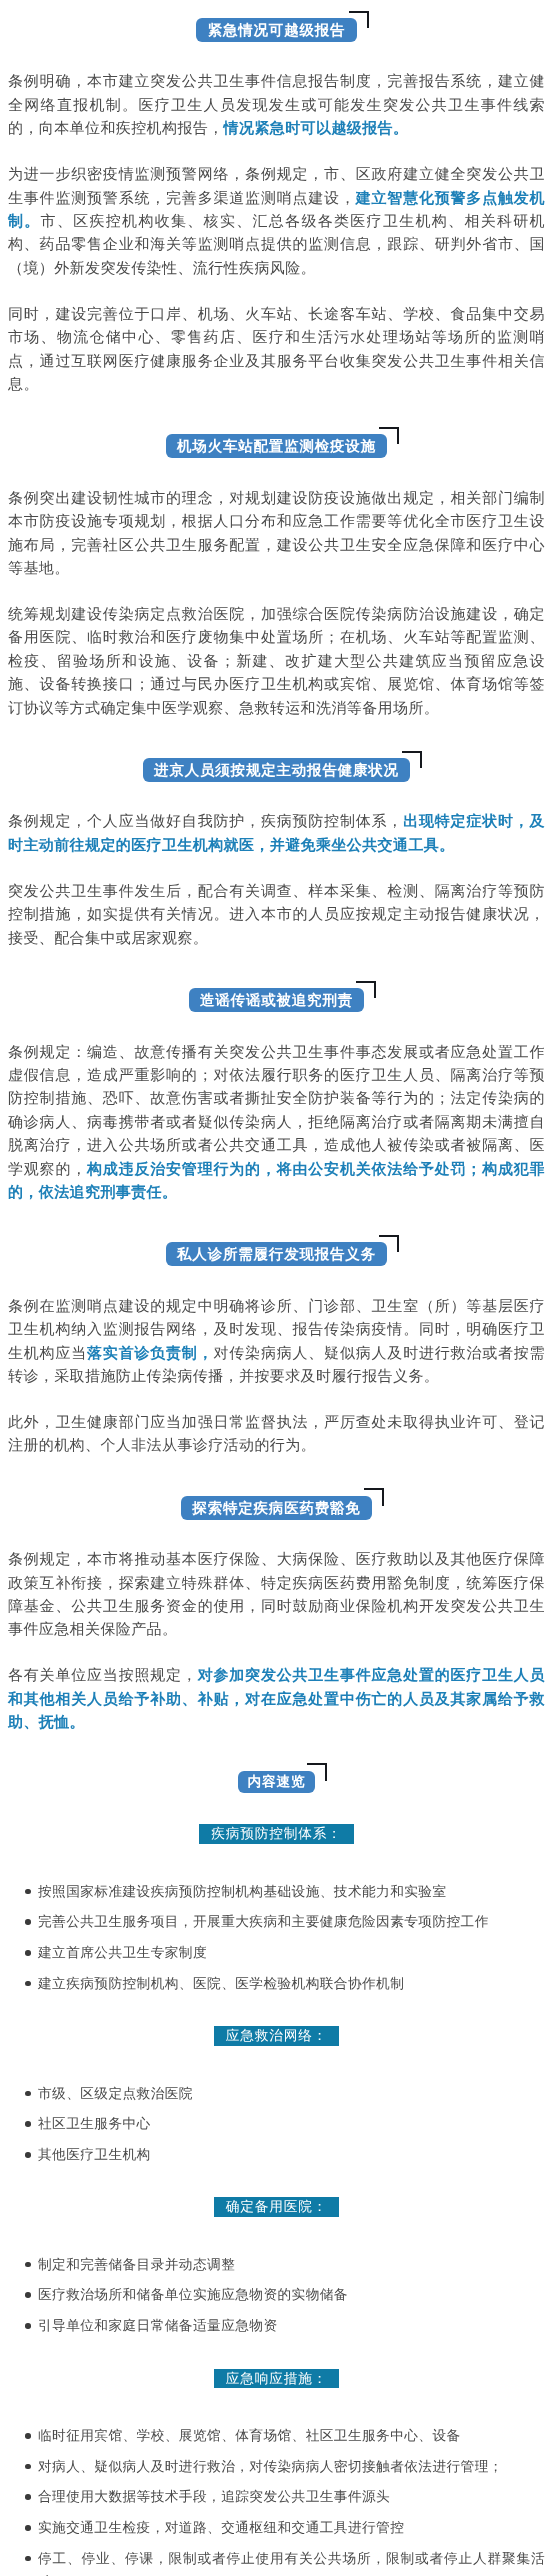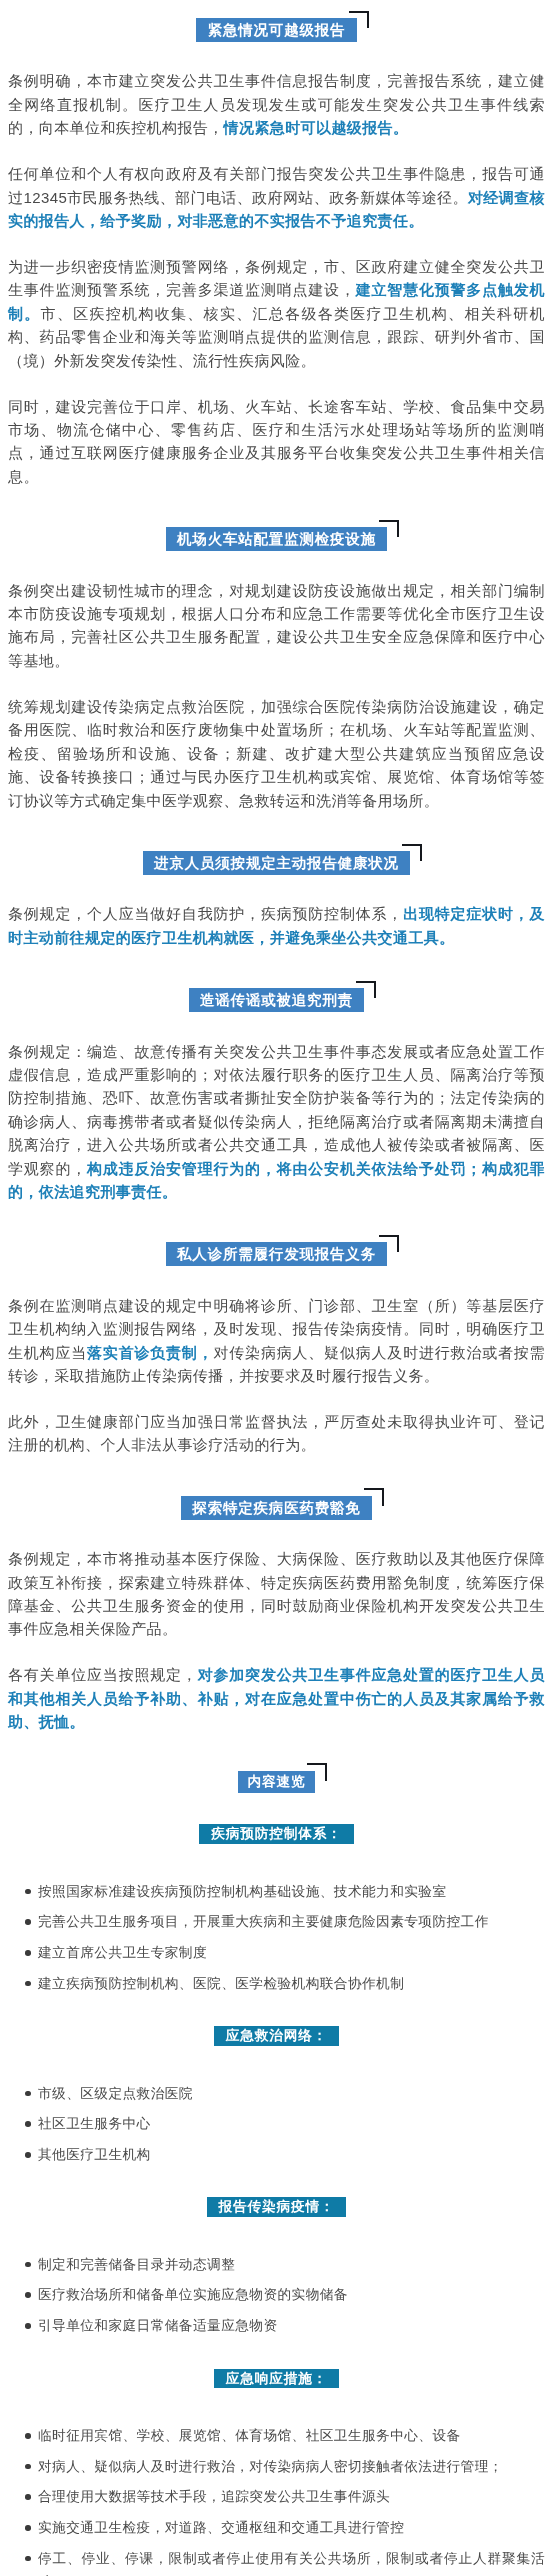--- a/index.html
+++ b/index.html
@@ -24,37 +24,38 @@
   .hdr{
     position:relative;
     background:var(--hdr-bg,#3e81c2);
     color:#ffffff;
     font-weight:bold;
     font-size:14.5px;
     line-height:24px;
     padding:0 11.3px;
     letter-spacing:0.8px;
     white-space:nowrap;
+    border-radius:6px;
   }
   .hdr.mini{font-size:13.7px;line-height:22.6px;padding:0 9.7px;}
   .bracket{
     position:absolute;
     top:-7.3px;
     right:-12px;
     width:18px;
     height:15.3px;
     border-top:2.4px solid var(--bracket,#15181d);
     border-right:2.4px solid var(--bracket,#15181d);
   }
   
   .sub-wrap{display:flex;justify-content:center;margin-top:31px;}
   .sub{
     background:var(--sub-bg,#0f7ba6);
     color:#ffffff;
-    font-weight:bold;
+    font-weight:normal;
     font-size:13.7px;
     line-height:19.4px;
     padding:0 12px;
     letter-spacing:0.8px;
     white-space:nowrap;
   }
   
   .para{
     margin:22.6px 8px 0;
     font-size:15px;
@@ -93,32 +94,32 @@
   }
 </style>
 </head>
 <body>
 
 <div id="doc" style="--hdr-bg: #3e81c2; --sub-bg: #0f7ba6; --accent: #1d80b8; --body: #4a4a4a; --bracket: #15181d;">
     <div class="hdr-wrap first">
       <div class="hdr"><span class="hdr-label">紧急情况可越级报告</span><span class="bracket"></span></div>
     </div>
     <p class="para after-hdr"><span class="plain">条例明确，本市建立突发公共卫生事件信息报告制度，完善报告系统，建立健全网络直报机制。医疗卫生人员发现发生或可能发生突发公共卫生事件线索的，向本单位和疾控机构报告，</span><span class="accent">情况紧急时可以越级报告。</span></p>
-    <p class="para"><span class="plain">任何单位和个人有权向政府及有关部门报告突发公共卫生事件隐患，报告可通过12345市民服务热线、部门电话、政府网站、政务新媒体等途径。</span><span class="accent">对经调查核实的报告人，给予奖励，对非恶意的不实报告不予追究责任。</span></p>
     <p class="para"><span class="plain">为进一步织密疫情监测预警网络，条例规定，市、区政府建立健全突发公共卫生事件监测预警系统，完善多渠道监测哨点建设，</span><span class="accent">建立智慧化预警多点触发机制。</span><span class="plain">市、区疾控机构收集、核实、汇总各级各类医疗卫生机构、相关科研机构、药品零售企业和海关等监测哨点提供的监测信息，跟踪、研判外省市、国（境）外新发突发传染性、流行性疾病风险。</span></p>
     <p class="para"><span class="plain">同时，建设完善位于口岸、机场、火车站、长途客车站、学校、食品集中交易市场、物流仓储中心、零售药店、医疗和生活污水处理场站等场所的监测哨点，通过互联网医疗健康服务企业及其服务平台收集突发公共卫生事件相关信息。</span></p>
     <div class="hdr-wrap">
       <div class="hdr"><span class="hdr-label">机场火车站配置监测检疫设施</span><span class="bracket"></span></div>
     </div>
     <p class="para after-hdr"><span class="plain">条例突出建设韧性城市的理念，对规划建设防疫设施做出规定，相关部门编制本市防疫设施专项规划，根据人口分布和应急工作需要等优化全市医疗卫生设施布局，完善社区公共卫生服务配置，建设公共卫生安全应急保障和医疗中心等基地。</span></p>
     <p class="para"><span class="plain">统筹规划建设传染病定点救治医院，加强综合医院传染病防治设施建设，确定备用医院、临时救治和医疗废物集中处置场所；在机场、火车站等配置监测、检疫、留验场所和设施、设备；新建、改扩建大型公共建筑应当预留应急设施、设备转换接口；通过与民办医疗卫生机构或宾馆、展览馆、体育场馆等签订协议等方式确定集中医学观察、急救转运和洗消等备用场所。</span></p>
     <div class="hdr-wrap">
       <div class="hdr"><span class="hdr-label">进京人员须按规定主动报告健康状况</span><span class="bracket"></span></div>
     </div>
     <p class="para after-hdr"><span class="plain">条例规定，个人应当做好自我防护，疾病预防控制体系，</span><span class="accent">出现特定症状时，及时主动前往规定的医疗卫生机构就医，并避免乘坐公共交通工具。</span></p>
+    <p class="para"><span class="plain">突发公共卫生事件发生后，配合有关调查、样本采集、检测、隔离治疗等预防控制措施，如实提供有关情况。进入本市的人员应按规定主动报告健康状况，接受、配合集中或居家观察。</span></p>
     <div class="hdr-wrap">
       <div class="hdr"><span class="hdr-label">造谣传谣或被追究刑责</span><span class="bracket"></span></div>
     </div>
     <p class="para after-hdr"><span class="plain">条例规定：编造、故意传播有关突发公共卫生事件事态发展或者应急处置工作虚假信息，造成严重影响的；对依法履行职务的医疗卫生人员、隔离治疗等预防控制措施、恐吓、故意伤害或者撕扯安全防护装备等行为的；法定传染病的确诊病人、病毒携带者或者疑似传染病人，拒绝隔离治疗或者隔离期未满擅自脱离治疗，进入公共场所或者公共交通工具，造成他人被传染或者被隔离、医学观察的，</span><span class="accent">构成违反治安管理行为的，将由公安机关依法给予处罚；构成犯罪的，依法追究刑事责任。</span></p>
     <div class="hdr-wrap">
       <div class="hdr"><span class="hdr-label">私人诊所需履行发现报告义务</span><span class="bracket"></span></div>
     </div>
     <p class="para after-hdr"><span class="plain">条例在监测哨点建设的规定中明确将诊所、门诊部、卫生室（所）等基层医疗卫生机构纳入监测报告网络，及时发现、报告传染病疫情。同时，明确医疗卫生机构应当</span><span class="accent">落实首诊负责制，</span><span class="plain">对传染病病人、疑似病人及时进行救治或者按需转诊，采取措施防止传染病传播，并按要求及时履行报告义务。</span></p>
     <p class="para"><span class="plain">此外，卫生健康部门应当加强日常监督执法，严厉查处未取得执业许可、登记注册的机构、个人非法从事诊疗活动的行为。</span></p>
     <div class="hdr-wrap">
@@ -140,21 +141,21 @@
     </ul>
     <div class="sub-wrap">
       <div class="sub"><span class="sub-header-label">应急救治网络：</span></div>
     </div>
     <ul class="bullets">
       <li><span>市级、区级定点救治医院</span></li>
       <li><span>社区卫生服务中心</span></li>
       <li><span>其他医疗卫生机构</span></li>
     </ul>
     <div class="sub-wrap">
-      <div class="sub"><span class="sub-header-label">报告传染病疫情：</span></div>
+      <div class="sub"><span class="sub-header-label">确定备用医院：</span></div>
     </div>
     <ul class="bullets">
       <li><span>制定和完善储备目录并动态调整</span></li>
       <li><span>医疗救治场所和储备单位实施应急物资的实物储备</span></li>
       <li><span>引导单位和家庭日常储备适量应急物资</span></li>
     </ul>
     <div class="sub-wrap">
       <div class="sub"><span class="sub-header-label">应急响应措施：</span></div>
     </div>
     <ul class="bullets">

